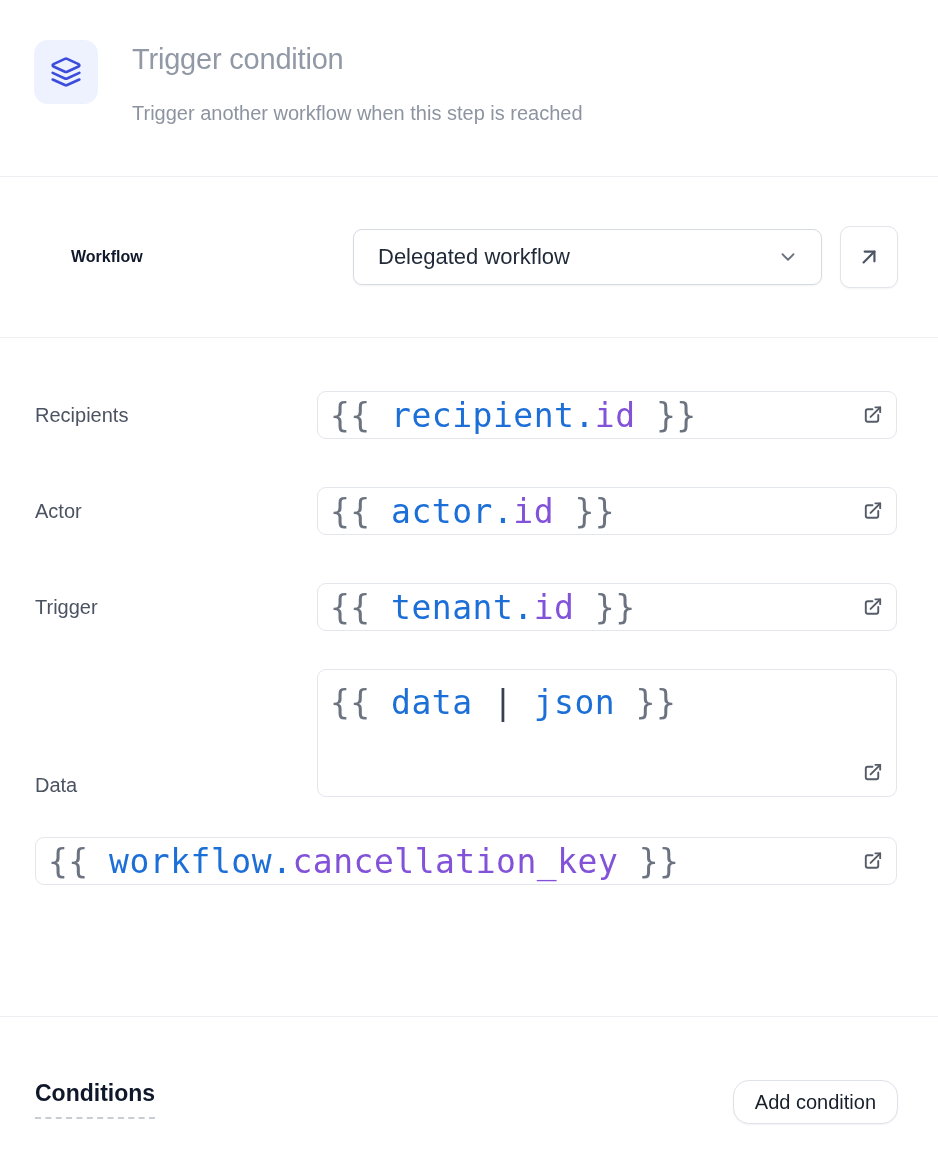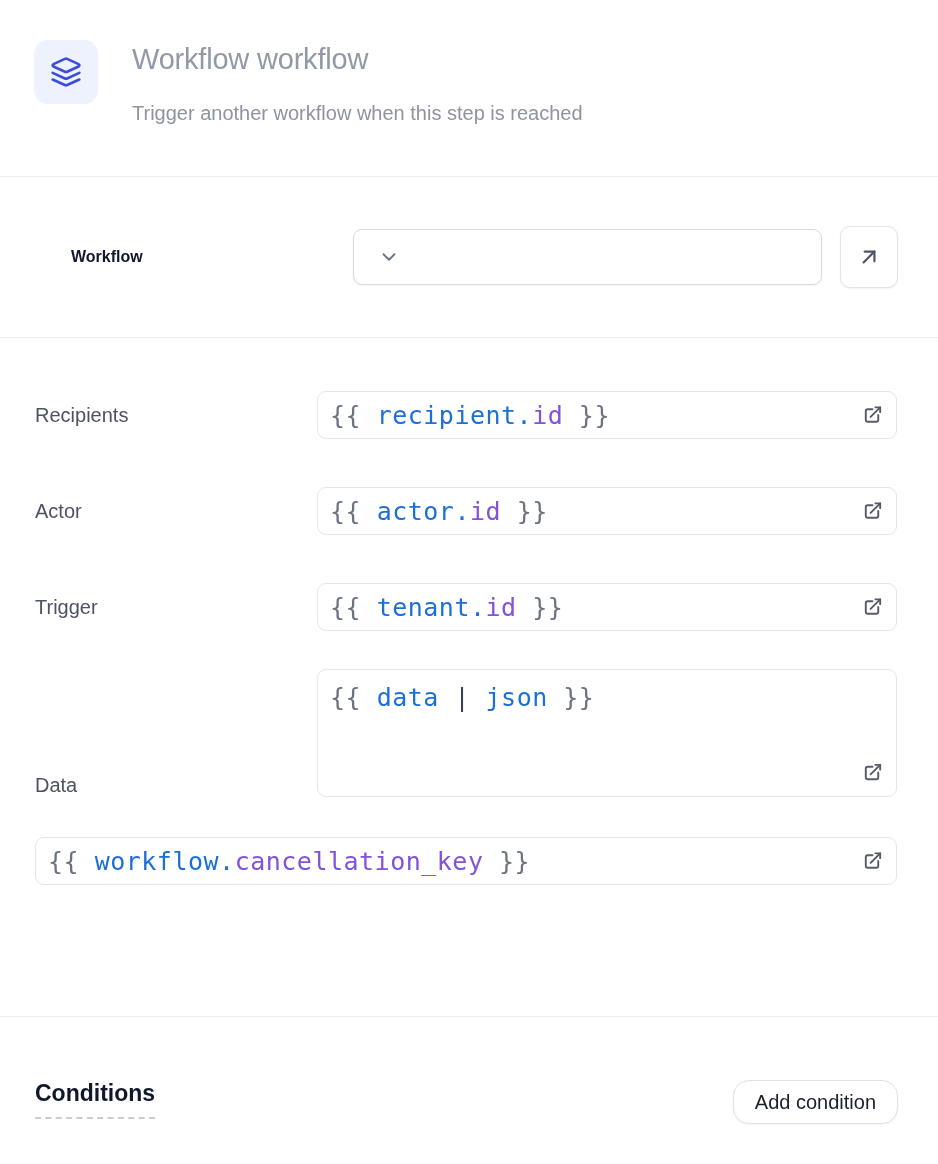--- a/index.html
+++ b/index.html
@@ -52,21 +52,21 @@
   .multiline .field-label { line-height: 24px; padding-top: 13px; }
   .code-input {
     position: relative; flex: 1; height: 48px;
     border: 1px solid #E3E6EB; border-radius: 9px; background: #fff;
     display: flex; align-items: center; padding: 0 56px 0 12px;
     cursor: text;
   }
   .multiline .code-input { height: 128px; align-items: flex-start; padding-top: 13px; }
   .code {
     font-family: "DejaVu Sans Mono", "Liberation Mono", monospace;
-    font-size: 25px; letter-spacing: 0.5px; white-space: pre;
+    font-size: 33px; letter-spacing: 0.5px; white-space: pre;
   }
   .tok-gray { color: #6B7280; }
   .tok-blue { color: #1D6FD8; }
   .tok-purple { color: #8252D9; }
   .tok-dark { color: #374151; }
   .ext {
     position: absolute; right: 12px; top: 50%; transform: translateY(-50%);
     width: 23px; height: 23px; cursor: pointer; display: flex;
   }
   .multiline .ext { top: auto; bottom: 12px; transform: none; }
@@ -96,30 +96,31 @@
     <div class="icon-box">
       <span>
         <svg width="32" height="32" viewBox="0 0 24 24" fill="none" stroke="#3C4CDB" stroke-width="2" stroke-linecap="round" stroke-linejoin="round">
           <path d="m12.83 2.18a2 2 0 0 0-1.66 0L2.6 6.08a1 1 0 0 0 0 1.83l8.58 3.91a2 2 0 0 0 1.66 0l8.58-3.9a1 1 0 0 0 0-1.83Z"></path>
           <path d="m22 12.65-9.17 4.16a2 2 0 0 1-1.66 0L2 12.65"></path>
           <path d="m22 17.65-9.17 4.16a2 2 0 0 1-1.66 0L2 17.65"></path>
         </svg>
       </span>
     </div>
     <div class="header-text">
-      <div class="title">Workflow workflow</div>
+      <div class="title">Trigger condition</div>
       <div class="subtitle">Trigger another workflow when this step is reached</div>
     </div>
   </div>
 
   <div class="divider"></div>
 
   <div class="workflow-row">
     <div class="row-label">Workflow</div>
     <div class="select">
+      <span>Delegated workflow</span>
       <span>
         <svg width="22" height="22" viewBox="0 0 24 24" fill="none" stroke="#6B7280" stroke-width="2" stroke-linecap="round" stroke-linejoin="round">
           <polyline points="6 9 12 15 18 9"></polyline>
         </svg>
       </span>
     </div>
     <button class="icon-btn">
       <span>
         <svg width="26" height="26" viewBox="0 0 24 24" fill="none" stroke="#4B5563" stroke-width="2" stroke-linecap="round" stroke-linejoin="round">
           <path d="M7 17 17 7"></path>

